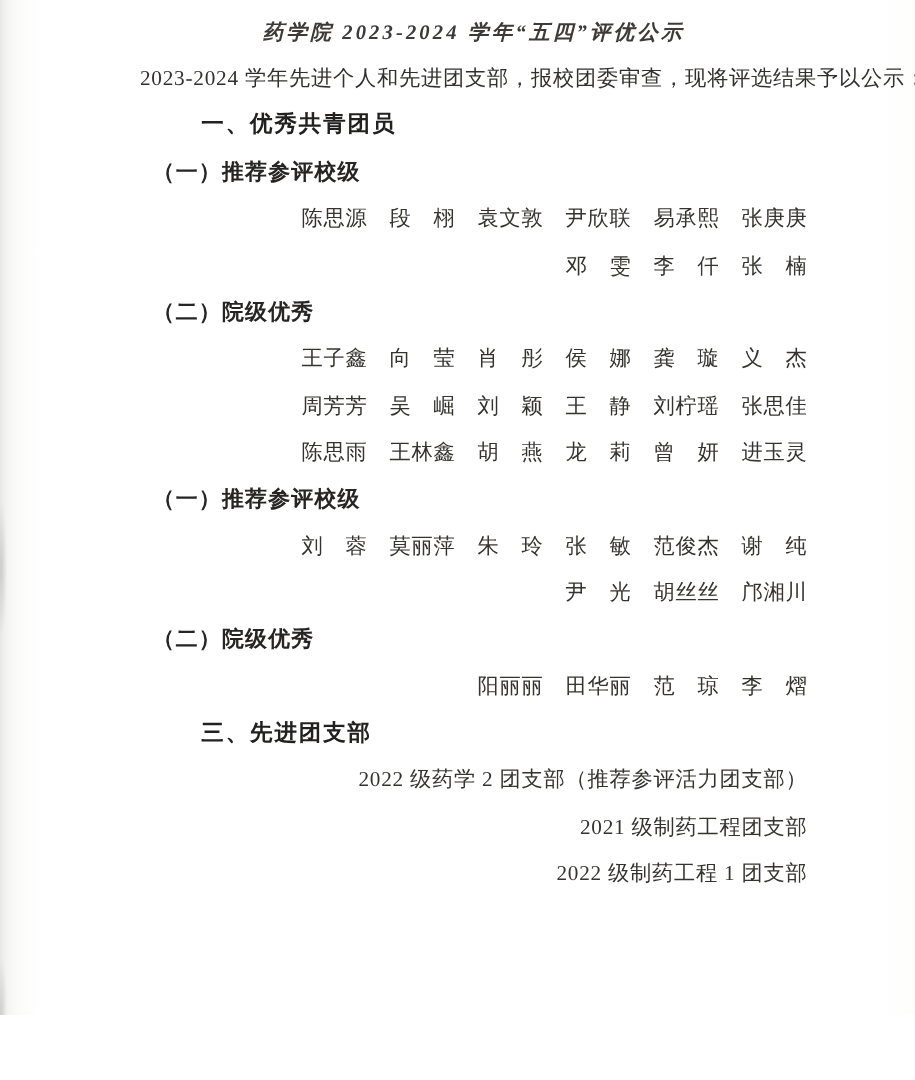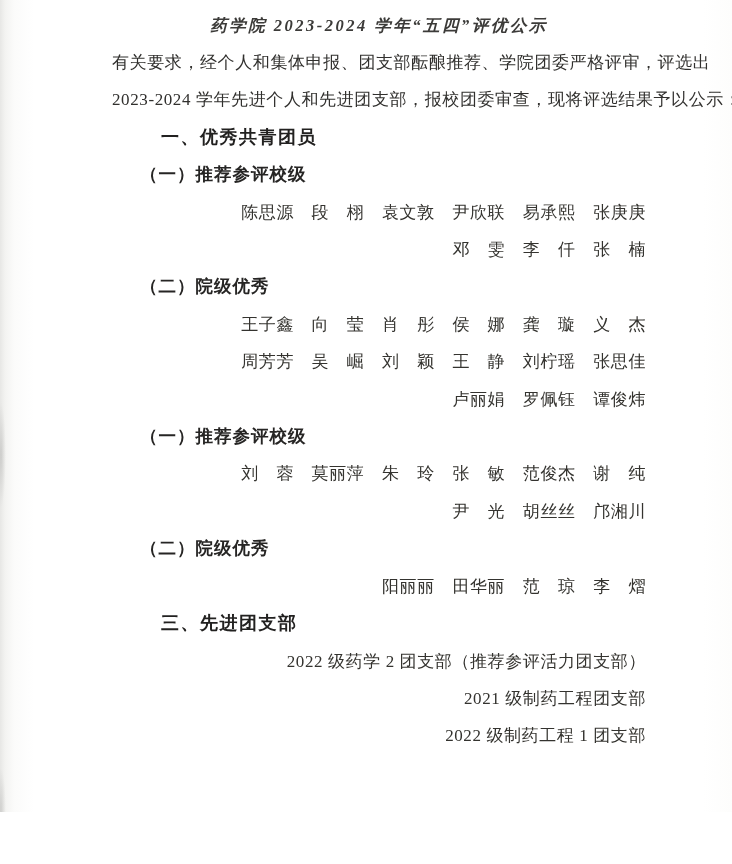--- a/index.html
+++ b/index.html
@@ -60,45 +60,44 @@
     font-size: 18px;
     letter-spacing: 1.5px;
     color: #222120;
     margin-left: 49px;
   }
   .sub-heading {
     font-weight: 700;
     font-size: 17.5px;
     letter-spacing: 1px;
     color: #262524;
-    margin-left: 28px;
+    margin-left: 10px;
   }
   .name-row, .branch-row { color: #34332f; text-align: right; }
 </style>
 </head>
 <body>
 
 <div class="page">
   <div class="doc">
 
     <div class="doc-title">药学院 2023-2024 学年“五四”评优公示</div>
 
-    <div class="line intro-line">有关要求，经个人和集体申报、团支部酝酿推荐、学院团委严格评审，评选出</div>
     <div class="line intro-line">2023-2024 学年先进个人和先进团支部，报校团委审查，现将评选结果予以公示：</div>
 
     <div class="line sec-heading">一、优秀共青团员</div>
 
     <div class="line sub-heading">（一）推荐参评校级</div>
     <div class="line name-row">陈思源　段　栩　袁文敦　尹欣联　易承熙　张庚庚</div>
     <div class="line name-row">邓　雯　李　仟　张　楠</div>
 
     <div class="line sub-heading">（二）院级优秀</div>
     <div class="line name-row">王子鑫　向　莹　肖　彤　侯　娜　龚　璇　义　杰</div>
     <div class="line name-row">周芳芳　吴　崛　刘　颖　王　静　刘柠瑶　张思佳</div>
-    <div class="line name-row">卢丽娟　罗佩钰　谭俊炜</div>
+    <div class="line name-row">陈思雨　王林鑫　胡　燕　龙　莉　曾　妍　进玉灵</div>
 
 
     <div class="line sub-heading">（一）推荐参评校级</div>
     <div class="line name-row">刘　蓉　莫丽萍　朱　玲　张　敏　范俊杰　谢　纯</div>
     <div class="line name-row">尹　光　胡丝丝　邝湘川</div>
 
     <div class="line sub-heading">（二）院级优秀</div>
     <div class="line name-row">阳丽丽　田华丽　范　琼　李　熠</div>
 
     <div class="line sec-heading">三、先进团支部</div>

